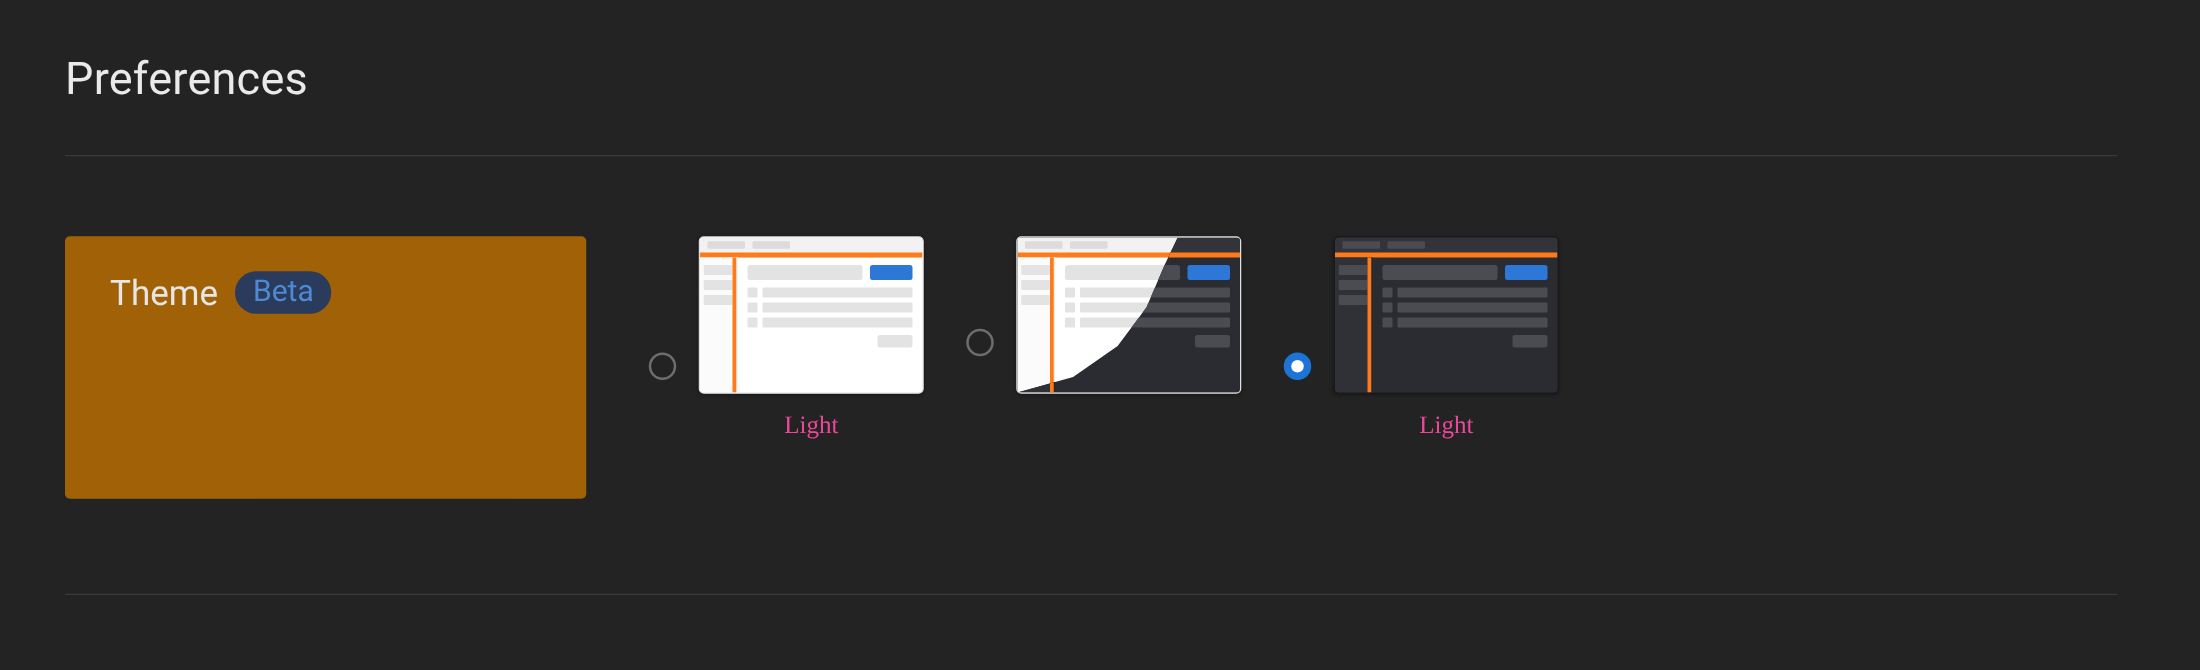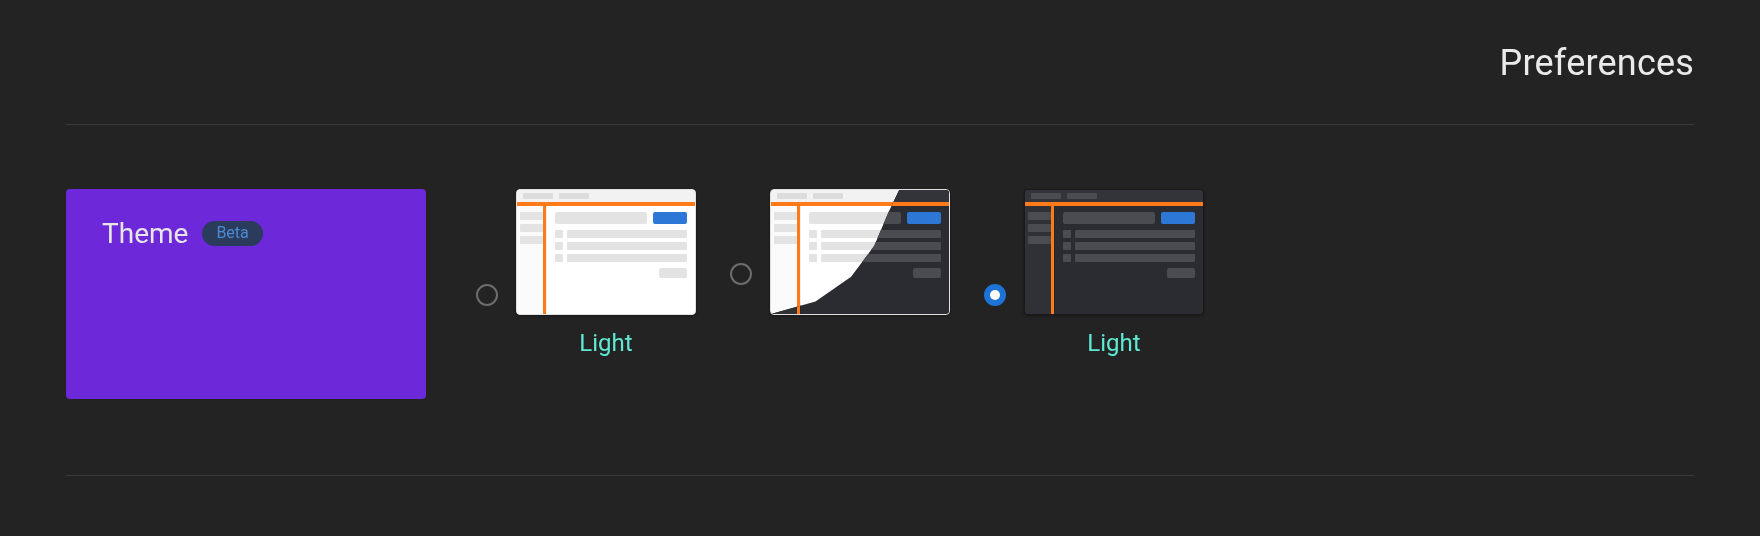--- a/index.html
+++ b/index.html
@@ -5,21 +5,21 @@
     * { box-sizing: border-box; margin: 0; padding: 0; }
     body {
       background: #232323;
       font-family: -apple-system, BlinkMacSystemFont, "Segoe UI", Roboto, Helvetica, Arial, sans-serif;
       color: #e5e5e6;
       width: 1760px;
       height: 536px;
       overflow: hidden;
     }
 
-    .page-shell { padding: 42px 66px 0 66px; text-align: right; }
+    .page-shell { padding: 42px 66px 0 52px; }
 
     h1.page-title {
       font-size: 36px;
       font-weight: 400;
       color: #eaeaea;
       letter-spacing: 0.2px;
     }
 
     .divider {
       border: none;
@@ -27,39 +27,39 @@
       margin-top: 40px;
     }
 
     .settings-row {
       display: flex;
       align-items: stretch;
       margin-top: 64px;
     }
 
     .setting-label-panel {
-      width: 360px;
-      background: #6d28d9;
+      width: 417px;
+      background: #a16207;
       border-radius: 4px;
       padding: 28px 36px;
       height: 210px;
     }
 
     .setting-title-wrap { display: flex; align-items: center; gap: 14px; }
 
     .setting-title {
       font-size: 28px;
       font-weight: 400;
       color: #e6e6e6;
     }
 
     .badge-pill {
       background: #2a3b5c;
       color: #4e8ad4;
-      font-size: 16px;
+      font-size: 24px;
       padding: 2px 14px 4px;
       border-radius: 18px;
       font-weight: 400;
     }
 
     .options-area {
       flex: 1;
       display: flex;
       align-items: flex-start;
       gap: 34px;
@@ -100,23 +100,24 @@
     .thumbnail {
       width: 180px; height: 126px;
       border-radius: 4px;
       overflow: hidden;
       box-shadow: 0 1px 3px rgba(0,0,0,.35);
       position: relative;
     }
 
     .option-label {
       margin-top: 14px;
-      font-size: 24px;
-      color: #5eead4;
+      font-size: 20px;
+      color: #ec4899;
       font-weight: 400;
+      font-family: Liberation Serif, serif;
     }
 
     
     .thumb-light { background:#ffffff; border:1px solid #e0e0e0; }
     .thumb-light .tabbar { height:16px; background:#f2f2f2; border-bottom:4px solid #ff7a18; position:relative; }
     .thumb-light .tabbar::before, .thumb-light .tabbar::after { content:""; position:absolute; top:3px; height:6px; background:#dcdcdc; border-radius:1px; }
     .thumb-light .tabbar::before { left:6px; width:30px; }
     .thumb-light .tabbar::after { left:42px; width:30px; }
     .thumb-light .body { display:flex; height:calc(100% - 16px); }
     .thumb-light .side { width:30px; padding:6px 3px; background:#fbfbfb; border-right:1px solid #eee; }

